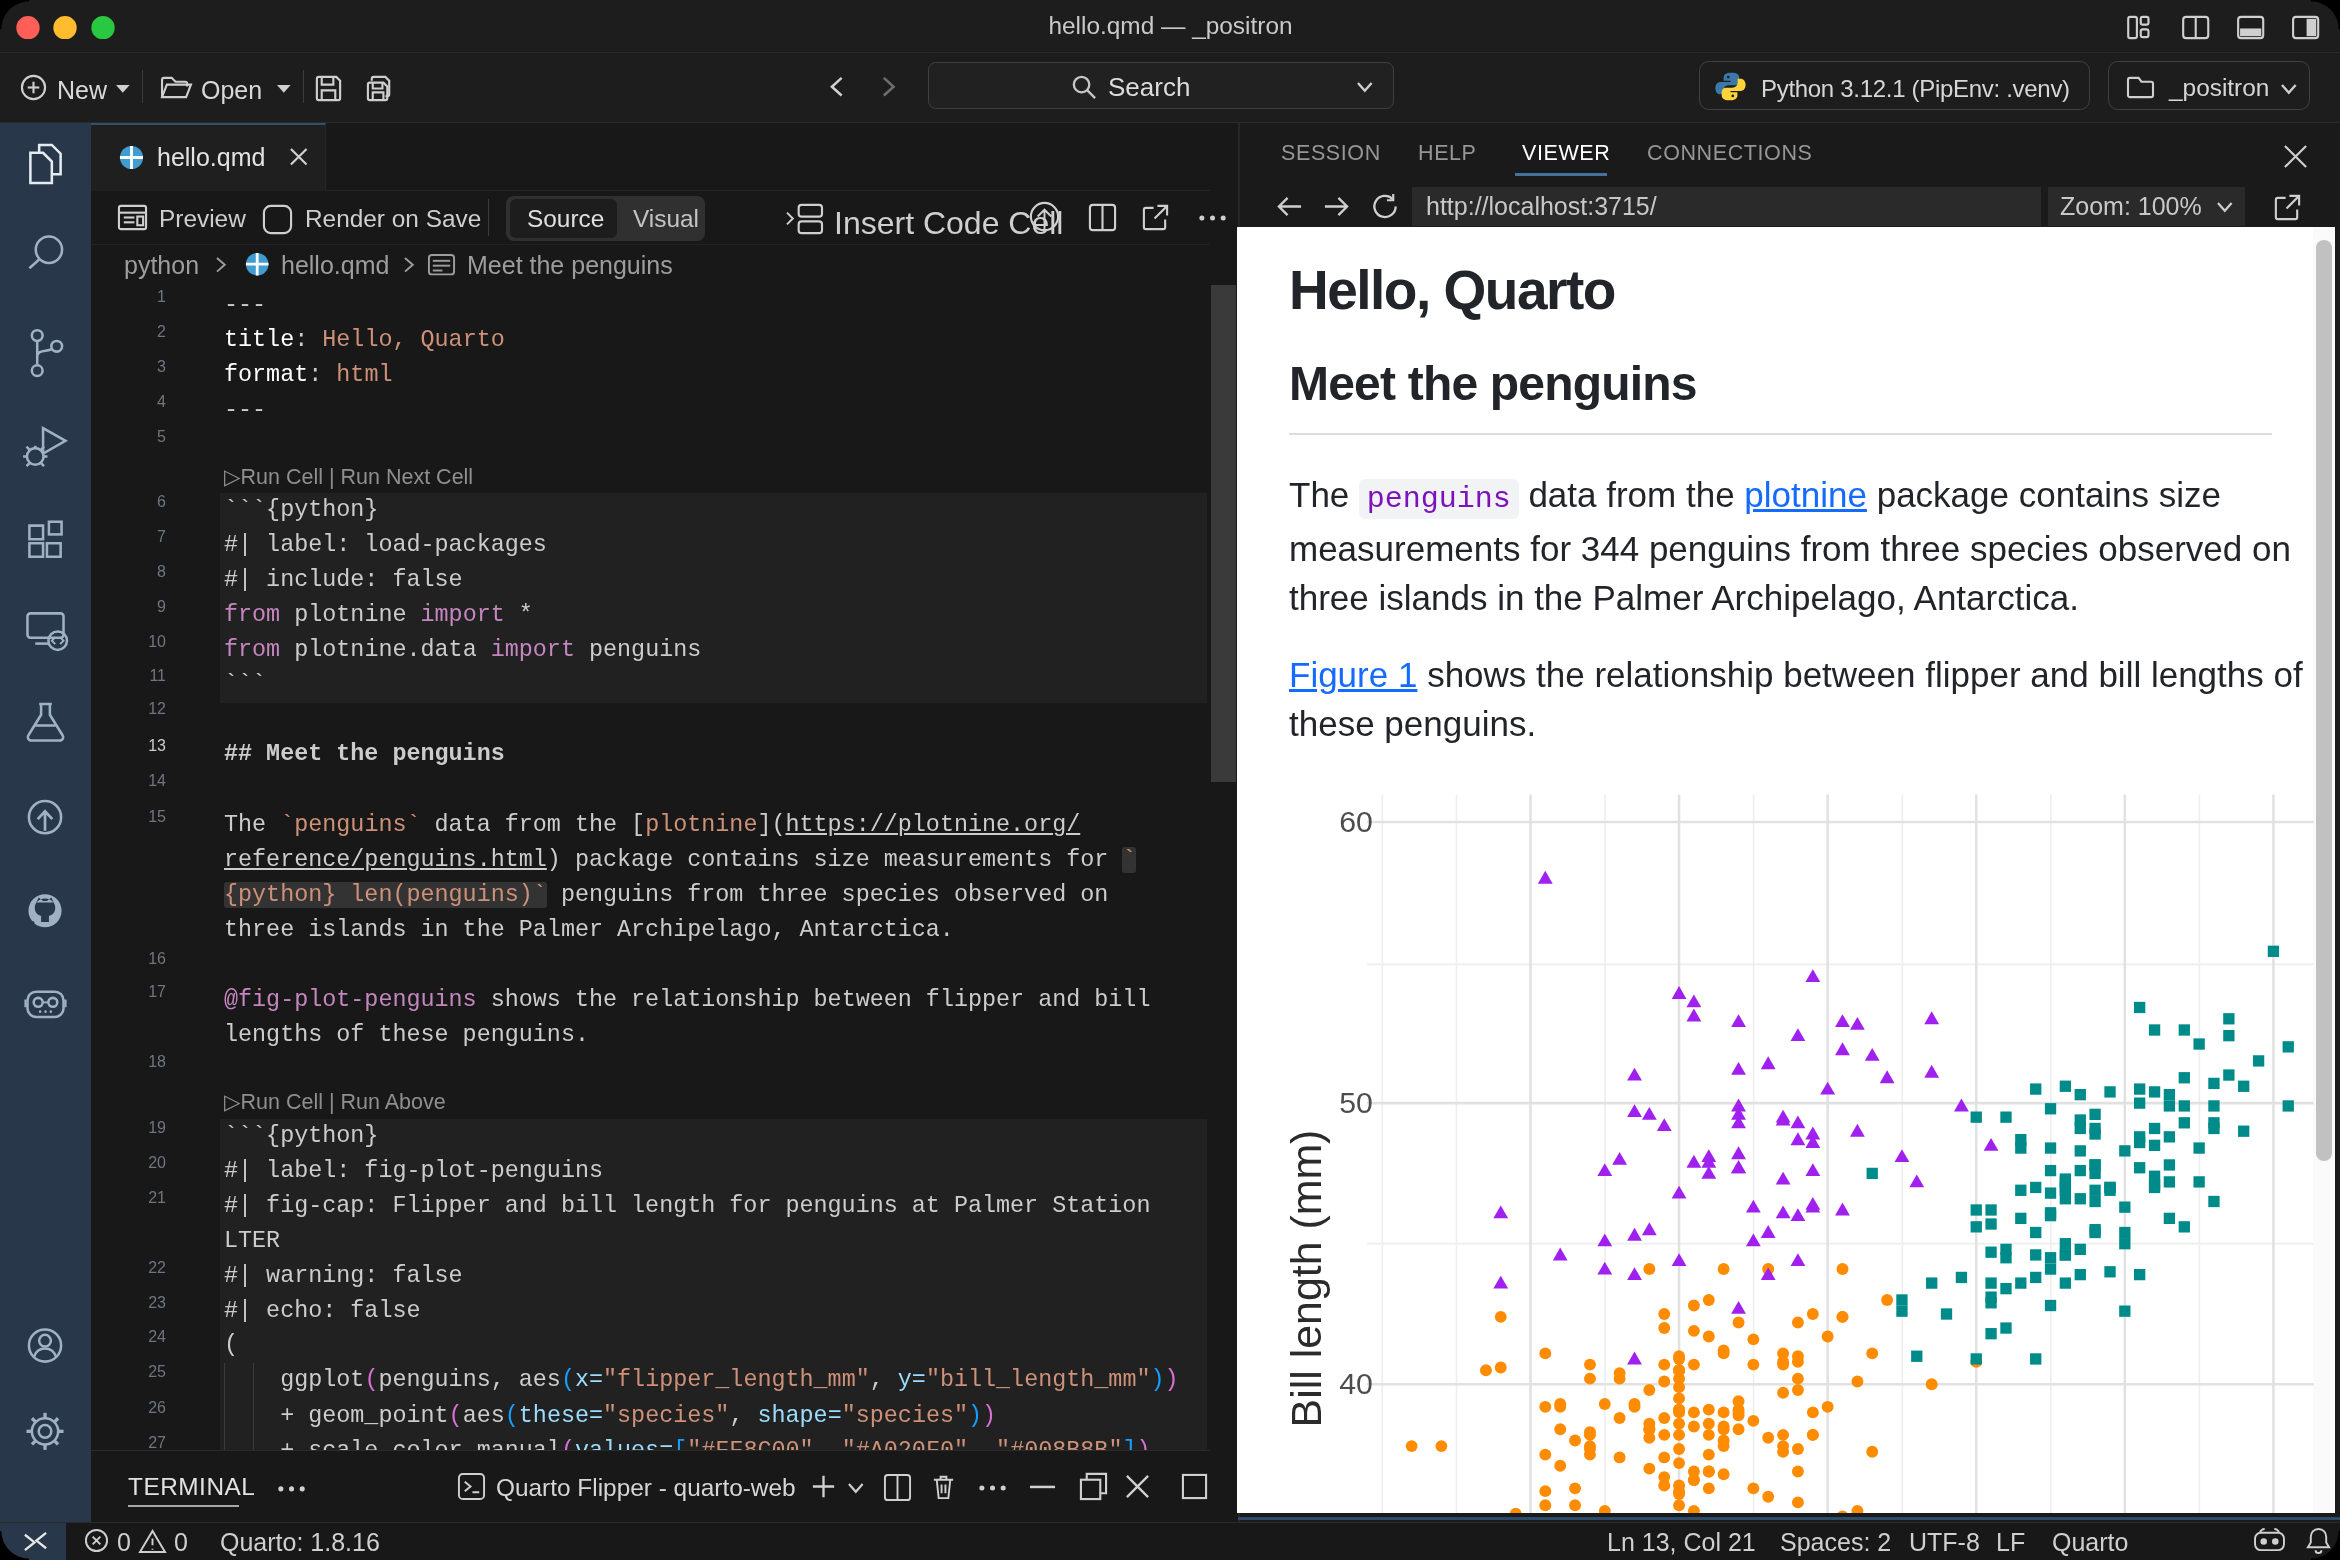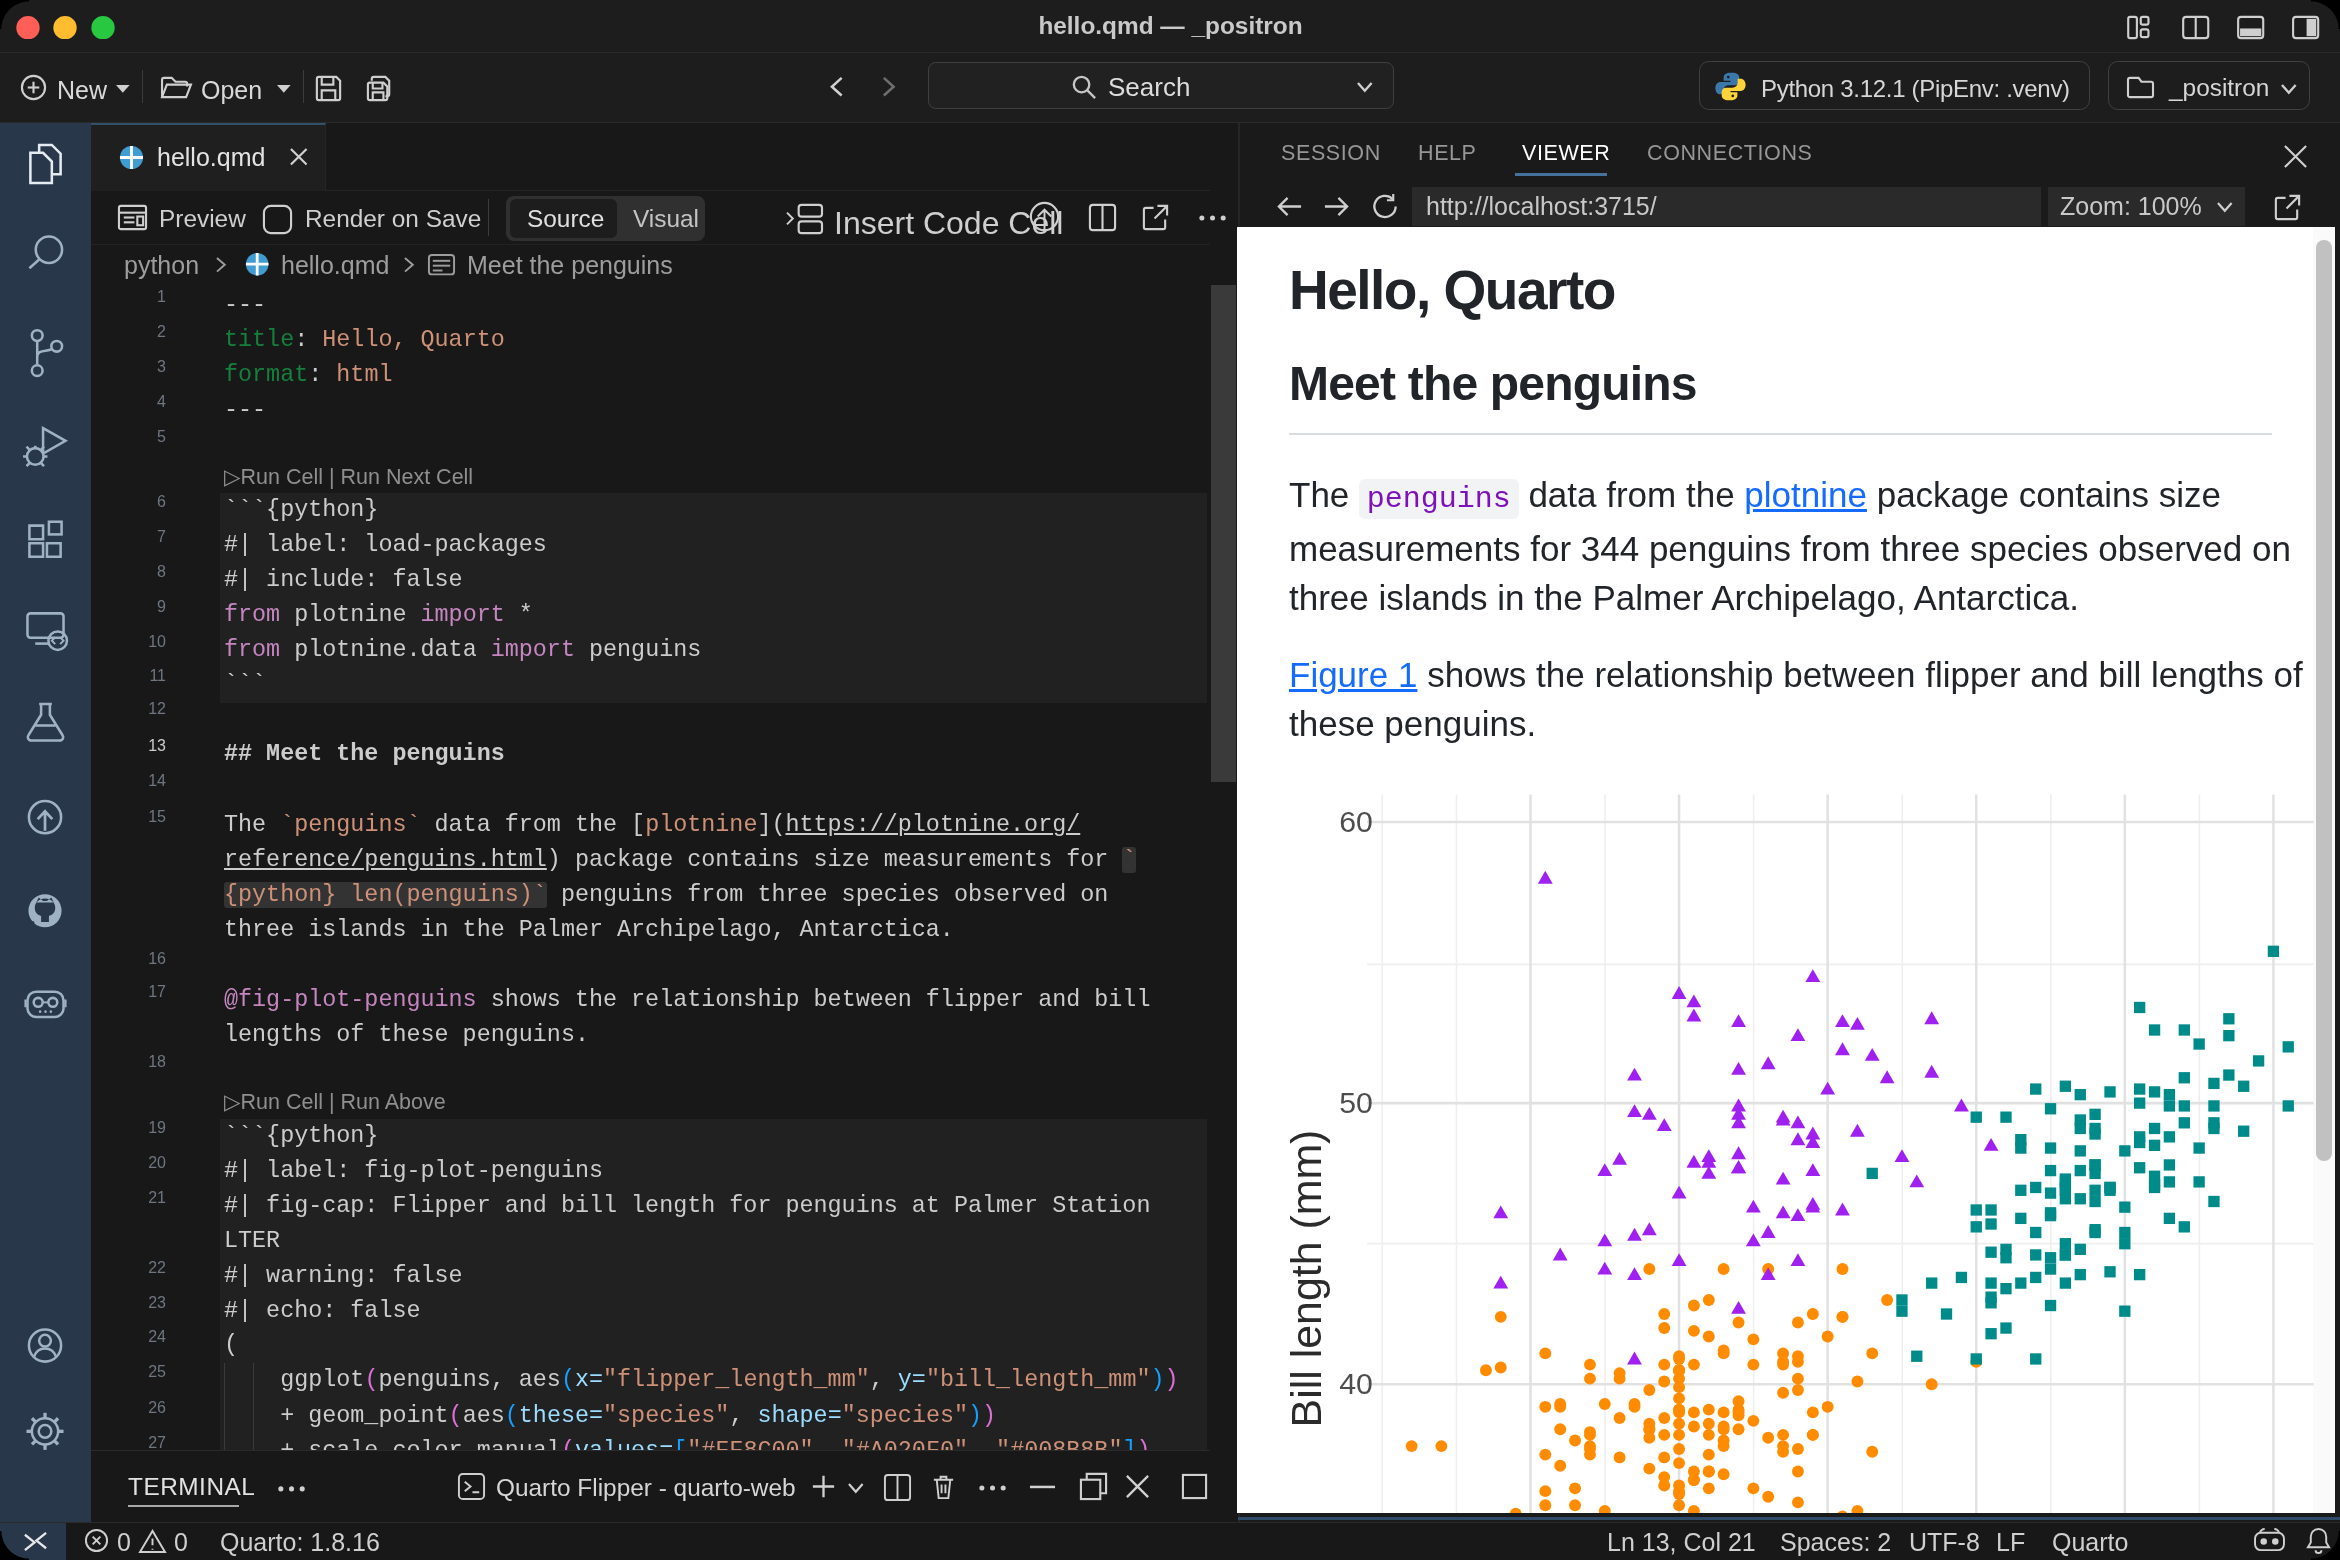--- a/index.html
+++ b/index.html
@@ -1,35 +1,35 @@
 <!DOCTYPE html>
 <html><head><meta charset="utf-8"><style>
 *{margin:0;padding:0;box-sizing:border-box}
 html,body{width:2341px;height:1560px;overflow:hidden;background:#181818;font-family:"Liberation Sans",sans-serif}
 .a{position:absolute}
 svg{display:block}
 .ic{stroke:#cfcfcf;fill:none;stroke-width:2.2}
 #code .row{position:absolute;left:91px;width:1119px;height:35px;font:23.4px/35px "Liberation Mono",monospace;white-space:pre;color:#ccc}
 #code .num{position:absolute;left:91px;width:75px;text-align:right;color:#6e7681}
-#code .txt{position:absolute;left:224px}.pk{color:#C586C0}.og{color:#CE9178}.gr{color:#6A9955}.bl{color:#15803d}.lb{color:#9CDCFE}
+#code .txt{position:absolute;left:224px}.pk{color:#C586C0}.og{color:#CE9178}.gr{color:#6A9955}.bl{color:#ffffff}.lb{color:#9CDCFE}
 .gd{color:#FFD700}.oc{color:#DA70D6}.b2{color:#179FFF}.un{text-decoration:underline}
 .rawbg{background:#333334;border-radius:2.9px}
 .cl{position:absolute;left:224px;font:21.5px/29px "Liberation Sans",sans-serif;color:#8f8f8f}
 </style></head>
 <body>
 
 <div class="a" style="left:0;top:0;width:2341px;height:53px;background:#1d1d1d;border-bottom:1px solid #2a2a2a;border-radius:19.5px 19.5px 0 0"></div>
 <div class="a" style="left:15.6px;top:15.6px">
     <svg width="176" height="23.4" viewBox="0 0 180 24">
 <circle cx="12" cy="12" r="12" fill="#ff5f57"></circle>
       <circle cx="50" cy="12" r="12" fill="#febc2e"></circle>
       <circle cx="89" cy="12" r="12" fill="#28c840"></circle>
     </svg>
   </div>
-<div class="a" style="left:0;top:11.7px;width:2341px;text-align:center;font-size:24.4px;font-weight:bold;color:#c9c9c9">hello.qmd — _positron</div>
+<div class="a" style="left:0;top:11.7px;width:2341px;text-align:center;font-size:24.4px;font-weight:normal;color:#c9c9c9">hello.qmd — _positron</div>
 <div class="a" style="left:2126px;top:13.7px">
     <svg width="205" height="27" class="ic" viewBox="0 0 210 28">
 <rect x="1" y="3" width="9" height="22" rx="2"></rect>
       <rect x="14" y="3" width="8" height="8" rx="2"></rect>
       <rect x="14" y="16" width="8" height="8" rx="2"></rect>
 <g transform="translate(57,0)">
         <rect x="1" y="3" width="26" height="22" rx="3"></rect>
         <line x1="14" y1="3" x2="14" y2="25"></line>
       </g>
 <g transform="translate(114,0)">

